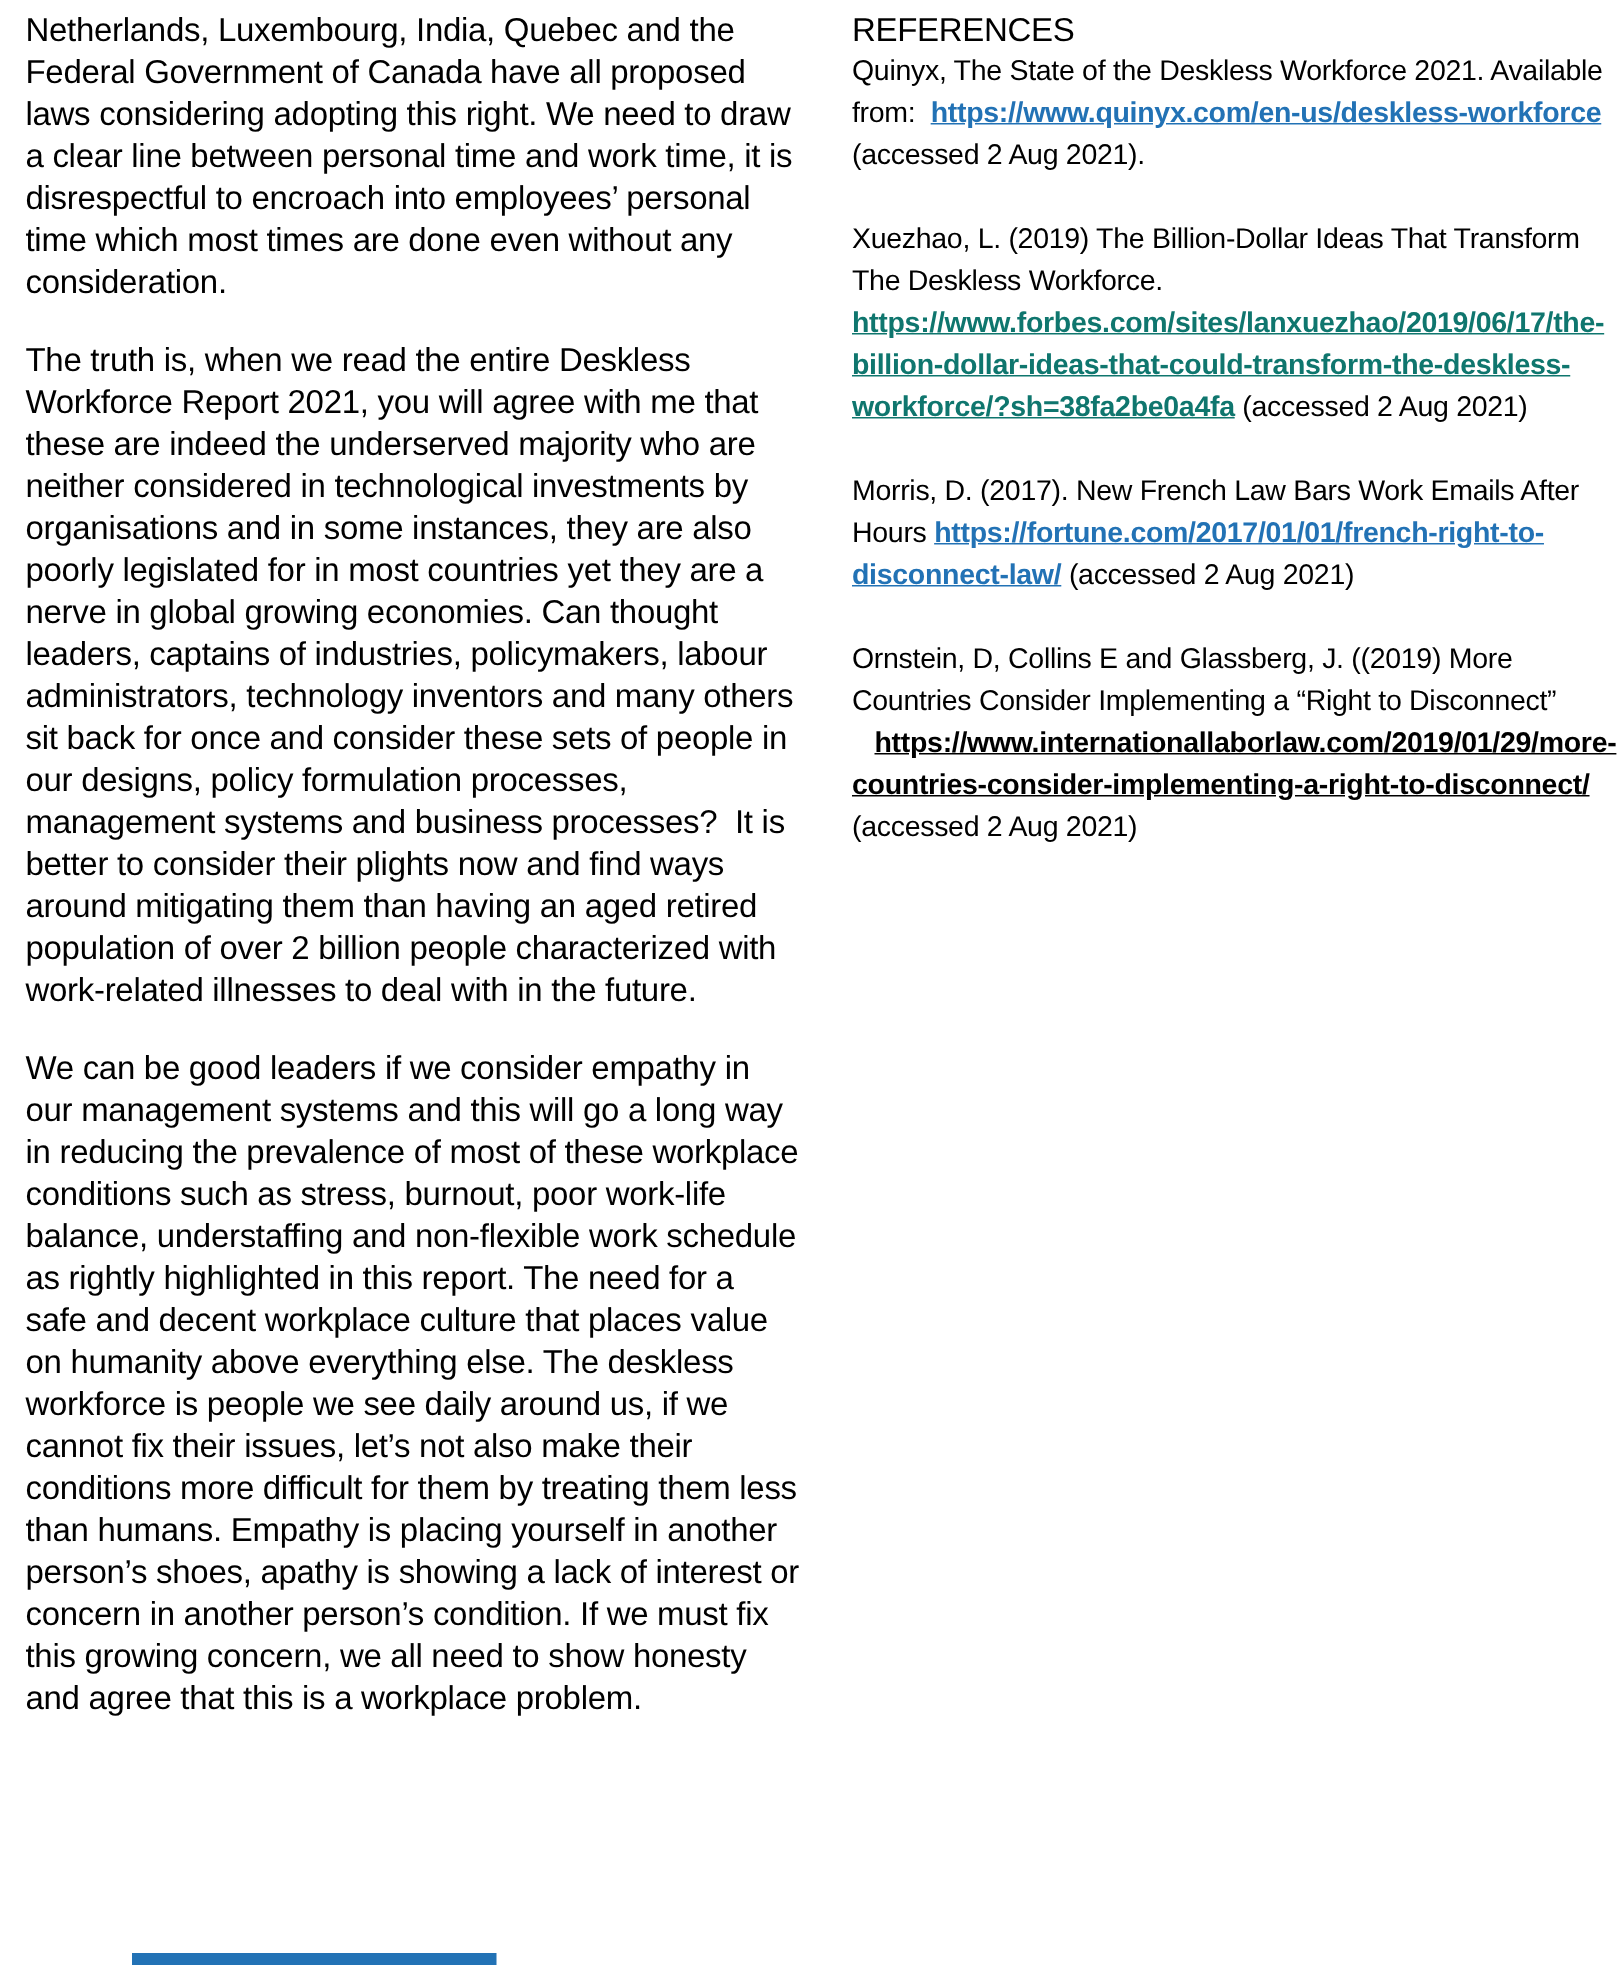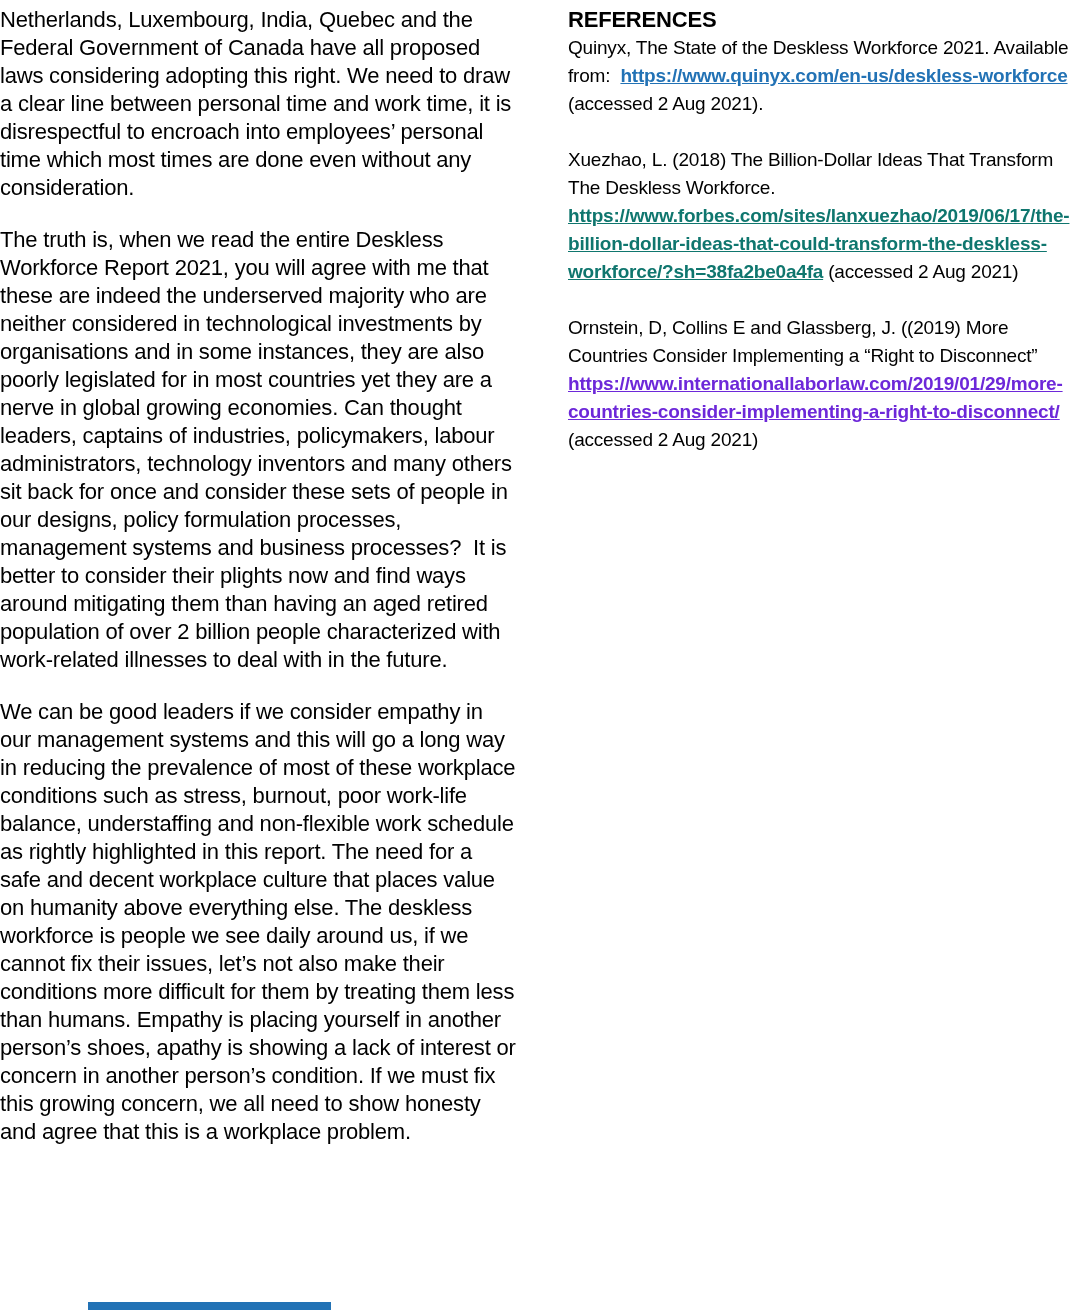--- a/index.html
+++ b/index.html
@@ -15,37 +15,38 @@
     overflow: hidden;
     font-family: "Liberation Sans", sans-serif;
     color: #000000;
     letter-spacing: -0.2px;
   }
   .col-left {
     position: absolute;
     left: 0;
     top: 6px;
     width: 516px;
+    padding-left: 17px;
   }
   .col-right {
     position: absolute;
     left: 568px;
     top: 6px;
     width: 513px;
   }
   .para {
     font-size: 22px;
     line-height: 28px;
     margin: 0 0 24px 0;
     white-space: pre-wrap;
   }
   .ref-heading {
     font-size: 22px;
     line-height: 28px;
-    font-weight: bold;
+    font-weight: normal;
     margin: 0;
   }
   .ref {
     font-size: 19px;
     line-height: 28px;
     margin: 0 0 28px 0;
     white-space: pre-wrap;
   }
   .ref-link {
     font-weight: bold;
@@ -67,18 +68,19 @@
 <div class="page">
   <div class="col-left">
       <p class="para">Netherlands, Luxembourg, India, Quebec and the Federal Government of Canada have all proposed laws considering adopting this right. We need to draw a clear line between personal time and work time, it is disrespectful to encroach into employees’ personal time which most times are done even without any consideration.</p>
       <p class="para">The truth is, when we read the entire Deskless Workforce Report 2021, you will agree with me that these are indeed the underserved majority who are neither considered in technological investments by organisations and in some instances, they are also poorly legislated for in most countries yet they are a nerve in global growing economies. Can thought leaders, captains of industries, policymakers, labour administrators, technology inventors and many others sit back for once and consider these sets of people in our designs, policy formulation processes, management systems and business processes?  It is better to consider their plights now and find ways around mitigating them than having an aged retired population of over 2 billion people characterized with work-related illnesses to deal with in the future.</p>
       <p class="para">We can be good leaders if we consider empathy in our management systems and this will go a long way in reducing the prevalence of most of these workplace conditions such as stress, burnout, poor work-life balance, understaffing and non-flexible work schedule as rightly highlighted in this report. The need for a safe and decent workplace culture that places value on humanity above everything else. The deskless workforce is people we see daily around us, if we cannot fix their issues, let’s not also make their conditions more difficult for them by treating them less than humans. Empathy is placing yourself in another person’s shoes, apathy is showing a lack of interest or concern in another person’s condition. If we must fix this growing concern, we all need to show honesty and agree that this is a workplace problem.</p>
     </div>
   <div class="col-right">
     <p class="ref-heading">REFERENCES</p>
     <div>
         <p class="ref"><span>Quinyx, The State of the Deskless Workforce 2021. Available from:  </span><a class="ref-link" style="color: rgb(34, 114, 181);">https://www.quinyx.com/en-us/deskless-workforce</a><span> (accessed 2 Aug 2021).</span></p>
-        <p class="ref"><span>Xuezhao, L. (2018) The Billion-Dollar Ideas That Transform The Deskless Workforce. </span><a class="ref-link" style="color: #0f766e;">https://www.forbes.com/sites/lanxuezhao/2019/06/17/the-billion-dollar-ideas-that-could-transform-the-deskless-workforce/?sh=38fa2be0a4fa</a><span> (accessed 2 Aug 2021)</span></p>
-        <p class="ref"><span>Ornstein, D, Collins E and Glassberg, J. ((2019) More Countries Consider Implementing a “Right to Disconnect” </span><a class="ref-link" style="color: #6d28d9;">https://www.internationallaborlaw.com/2019/01/29/more-countries-consider-implementing-a-right-to-disconnect/</a><span> (accessed 2 Aug 2021)</span></p>
+        <p class="ref"><span>Xuezhao, L. (2019) The Billion-Dollar Ideas That Transform The Deskless Workforce. </span><a class="ref-link" style="color: #0f766e;">https://www.forbes.com/sites/lanxuezhao/2019/06/17/the-billion-dollar-ideas-that-could-transform-the-deskless-workforce/?sh=38fa2be0a4fa</a><span> (accessed 2 Aug 2021)</span></p>
+        <p class="ref"><span>Morris, D. (2017). New French Law Bars Work Emails After Hours </span><a class="ref-link" style="color: rgb(34, 114, 181);">https://fortune.com/2017/01/01/french-right-to-disconnect-law/</a><span> (accessed 2 Aug 2021)</span></p>
+        <p class="ref"><span>Ornstein, D, Collins E and Glassberg, J. ((2019) More Countries Consider Implementing a “Right to Disconnect” </span><a class="ref-link" style="color: #000000; margin-left: 15px;">https://www.internationallaborlaw.com/2019/01/29/more-countries-consider-implementing-a-right-to-disconnect/</a><span> (accessed 2 Aug 2021)</span></p>
       </div>
   </div>
   <div class="clipped-bar" style="background: rgb(34, 114, 181);"></div>
 </div>
 
 </body></html>

